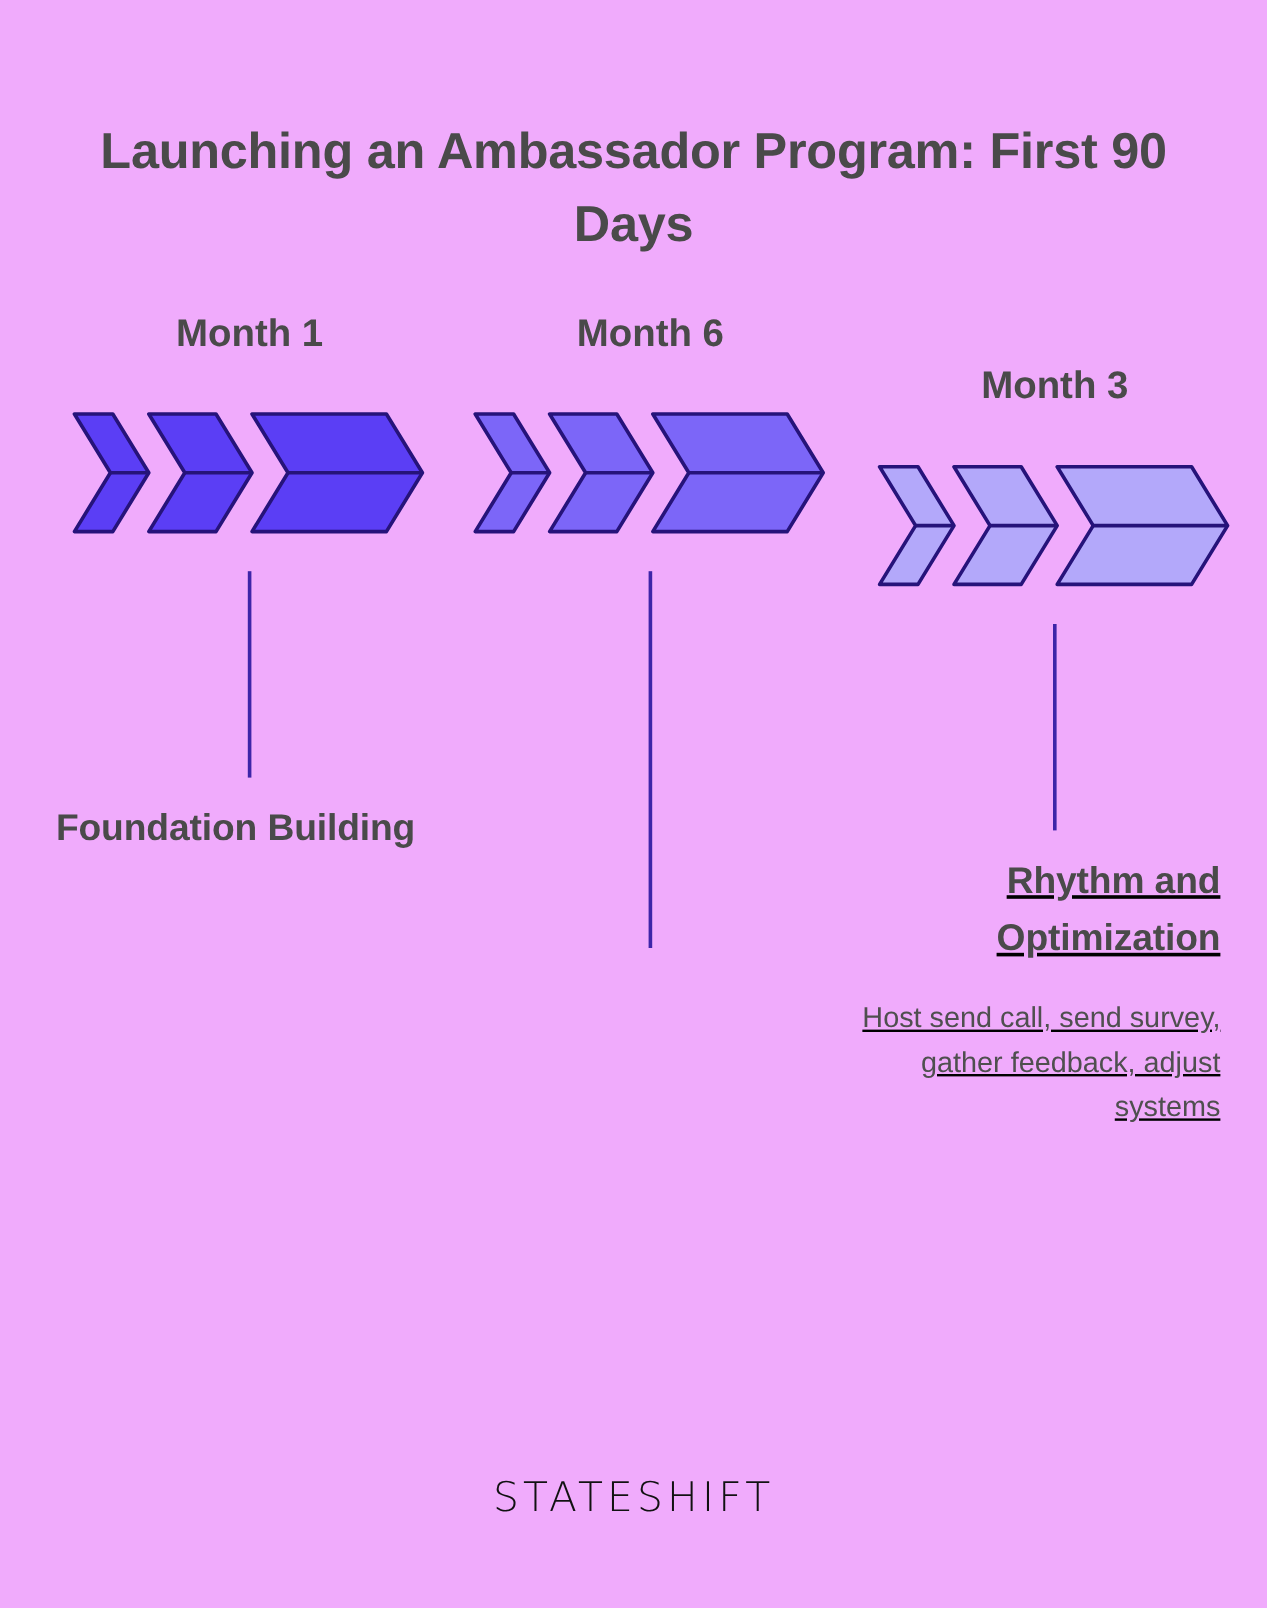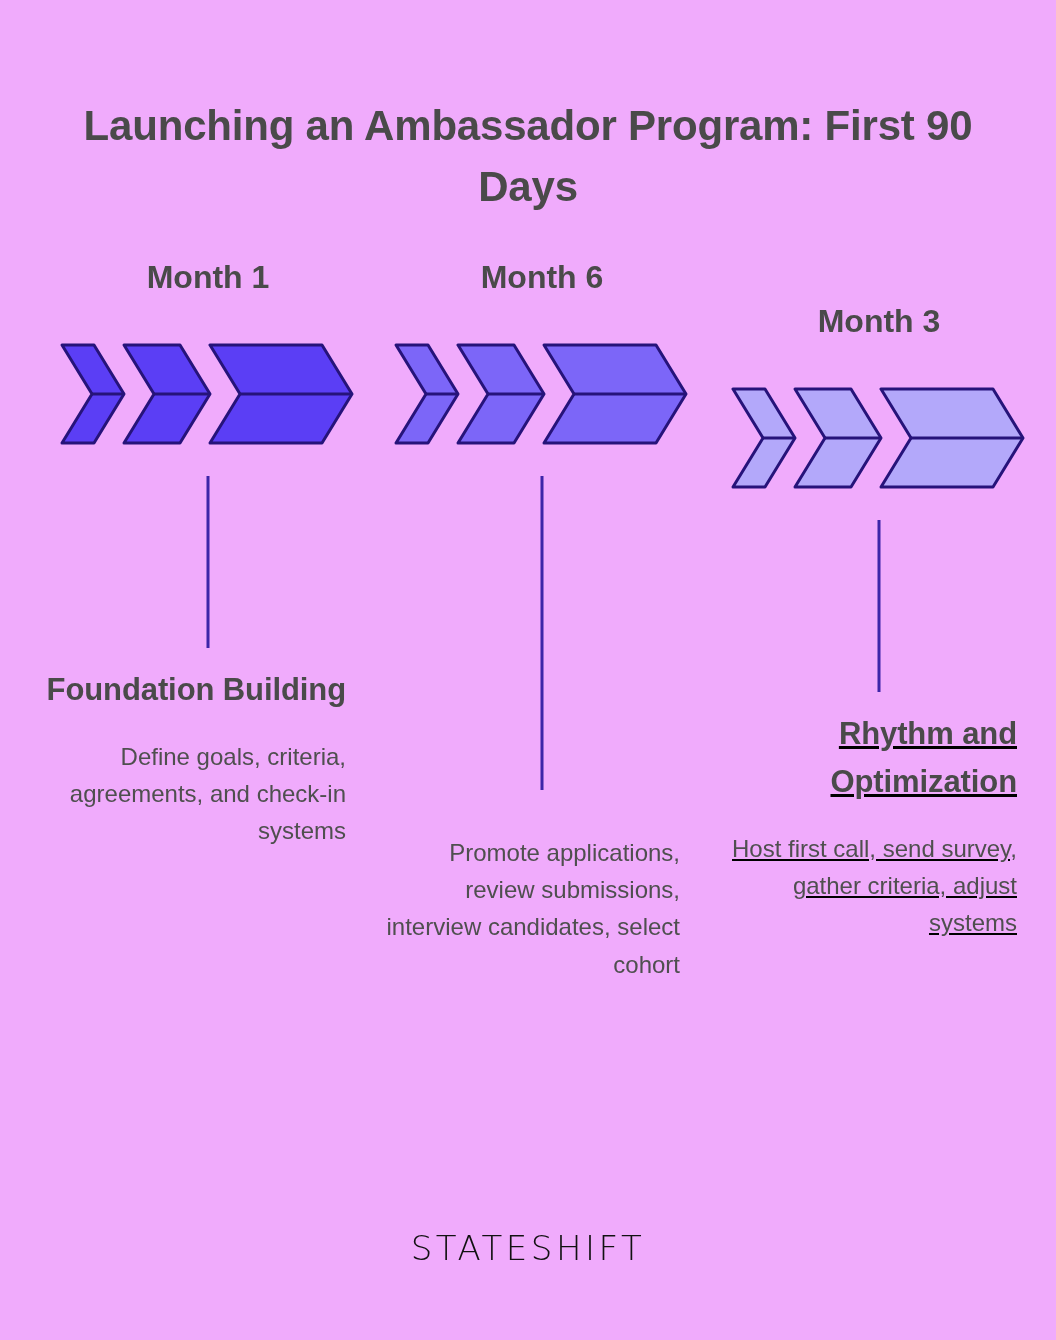--- a/index.html
+++ b/index.html
@@ -166,21 +166,20 @@
             <path d="M6 3 L118 3 L148 52 L118 101 L6 101 L36 52 Z" fill="#5b3ef5" stroke="#26137a" stroke-width="3" stroke-linejoin="round"></path>
             <path d="M36 52 L148 52" stroke="#26137a" stroke-width="3"></path>
           </svg>
         </div>
       </div>
 
       <div class="connector"></div>
 
       <div class="textblock">
         <div class="step-heading">Foundation Building</div>
-        <div class="step-desc">Define goals, criteria, agreements, and check-in systems</div>
       </div>
     </div>
 
     <div class="col col-1">
       <div class="month-label">Month 6</div>
 
       <div class="chev-group">
         <div class="chev" style="left:0px;">
           <svg width="72" height="104" viewBox="0 0 72 104">
             <path d="M6 3 L38 3 L68 52 L38 101 L6 101 L36 52 Z" fill="#7c66f8" stroke="#26137a" stroke-width="3" stroke-linejoin="round"></path>
@@ -197,21 +196,20 @@
           <svg width="152" height="104" viewBox="0 0 152 104">
             <path d="M6 3 L118 3 L148 52 L118 101 L6 101 L36 52 Z" fill="#7c66f8" stroke="#26137a" stroke-width="3" stroke-linejoin="round"></path>
             <path d="M36 52 L148 52" stroke="#26137a" stroke-width="3"></path>
           </svg>
         </div>
       </div>
 
       <div class="connector"></div>
 
       <div class="textblock">
-        <div class="step-desc">Promote applications, review submissions, interview candidates, select cohort</div>
       </div>
     </div>
 
     <div class="col col-2">
       <div class="month-label">Month 3</div>
 
       <div class="chev-group">
         <div class="chev" style="left:0px;">
           <svg width="72" height="104" viewBox="0 0 72 104">
             <path d="M6 3 L38 3 L68 52 L38 101 L6 101 L36 52 Z" fill="#b3a8fa" stroke="#26137a" stroke-width="3" stroke-linejoin="round"></path>
@@ -229,21 +227,21 @@
             <path d="M6 3 L118 3 L148 52 L118 101 L6 101 L36 52 Z" fill="#b3a8fa" stroke="#26137a" stroke-width="3" stroke-linejoin="round"></path>
             <path d="M36 52 L148 52" stroke="#26137a" stroke-width="3"></path>
           </svg>
         </div>
       </div>
 
       <div class="connector"></div>
 
       <div class="textblock">
         <div class="step-heading">Rhythm and Optimization</div>
-        <div class="step-desc">Host first call, send survey, gather criteria, adjust systems</div>
+        <div class="step-desc">Host send call, send survey, gather feedback, adjust systems</div>
       </div>
     </div>
 
   </div>
 
   <div class="logo">STATESHIFT</div>
 
 </div>
 
 </body></html>

